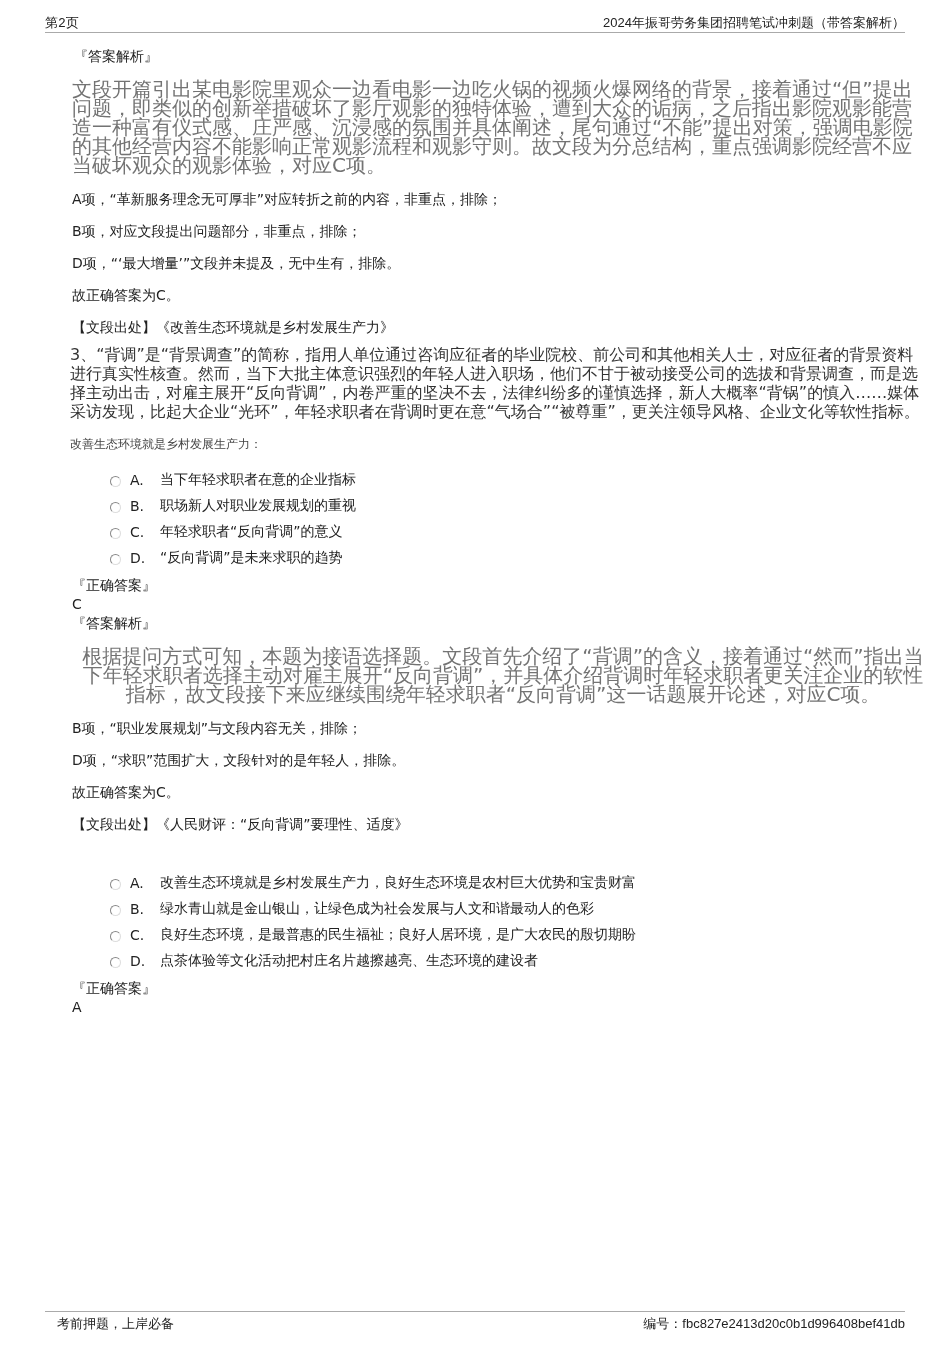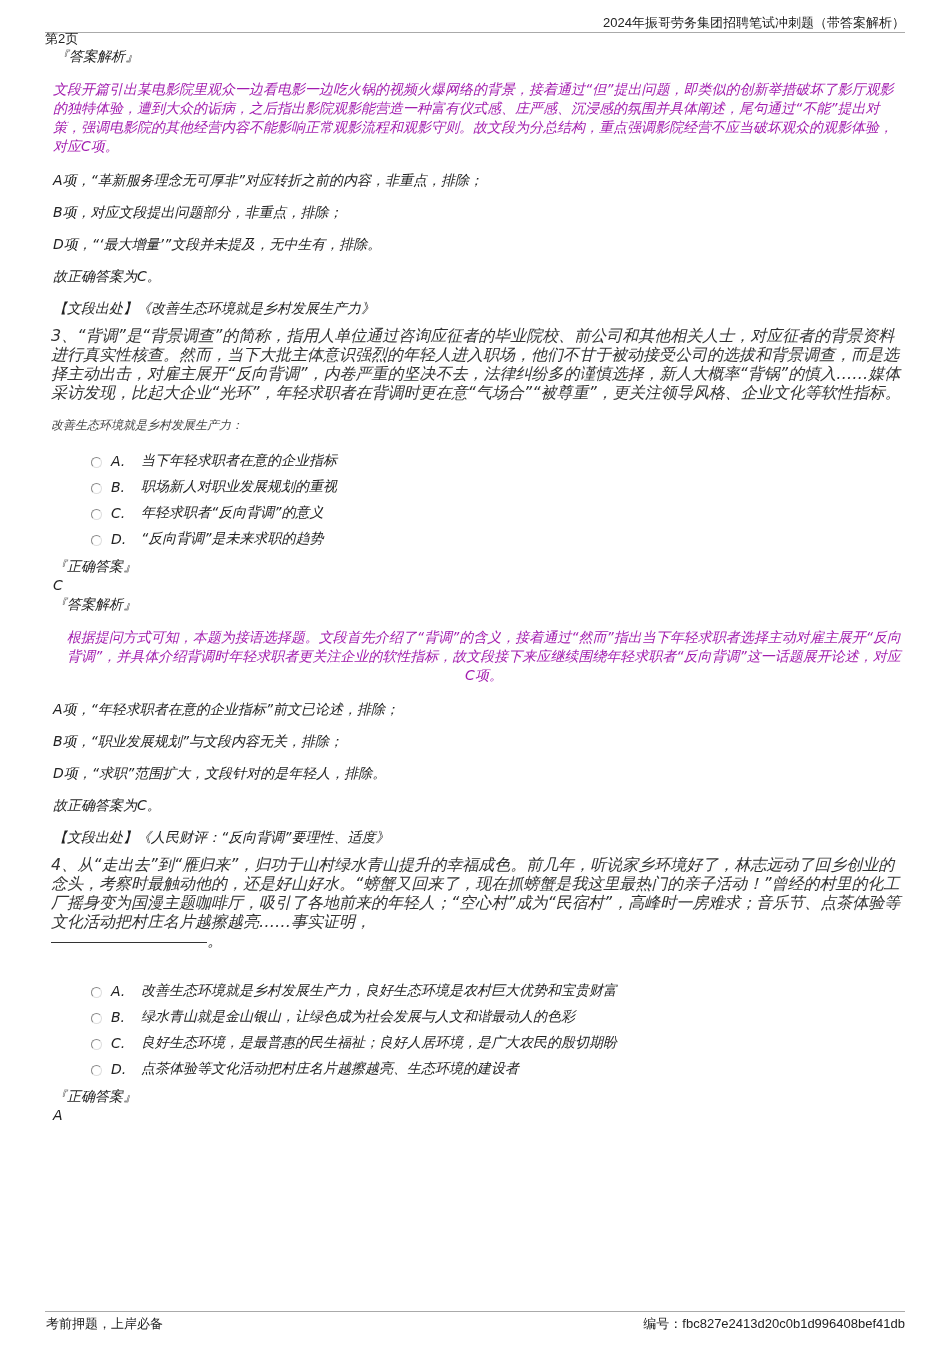--- a/index.html
+++ b/index.html
@@ -6,25 +6,25 @@
     body {
       width: 950px; height: 1345px; position: relative; overflow: hidden;
       font-family: "DejaVu Sans", "Liberation Sans", sans-serif;
       color: #222;
     }
     .page-header {
       position: absolute; left: 45px; right: 45px; top: 14px; height: 18px;
       border-bottom: 1px solid #aaa;
       font-family: "Liberation Sans", sans-serif; font-size: 13px; color: #222;
     }
-    .page-header .left { position: absolute; left: 0; top: 16px; }
+    .page-header .left { position: absolute; left: 0; top: 0; font-family: Liberation Mono, monospace; }
     .page-header .right { position: absolute; right: 0; top: 0; }
-    .content { position: absolute; left: 53px; top: 46px; width: 852px; font-style: italic; }
+    .content { position: absolute; left: 72px; top: 46px; width: 852px; }
     .bracket-title { font-size: 14px; line-height: 20px; color: #222; margin-left: 2px; }
-    .para { font-size: 14px; line-height: 19px; color: #a21caf; margin: 0; }
+    .para { font-size: 20px; line-height: 19px; color: #737373; margin: 0; }
     .gap-s { height: 8px; }
     .gap-m { height: 14px; }
     .line { font-size: 14px; line-height: 20px; margin: 0 0 12px 0; }
     .source { font-size: 14px; line-height: 20px; margin: 0; }
     .q-text { font-size: 16px; line-height: 19px; color: #333; margin: 0; }
     .q-prompt { font-size: 12px; line-height: 18px; color: #444; margin: 0; }
     .options { margin: 14px 0 4px 40px; }
     .option { display: flex; align-items: center; height: 26px; font-size: 14px; cursor: pointer; }
     .radio {
       width: 9px; height: 9px; border-radius: 50%;
@@ -34,21 +34,21 @@
     .opt-letter { width: 30px; flex: 0 0 auto; font-family: "DejaVu Sans", sans-serif; }
     .answer-letter { font-size: 14px; line-height: 18px; margin-left: 2px; }
     .blank-line {
       display: inline-block; width: 156px; height: 1px; border-bottom: 1px solid #333; vertical-align: middle;
     }
     .page-footer {
       position: absolute; left: 45px; right: 45px; top: 1311px; height: 20px;
       border-top: 1px solid #aaa;
       font-family: "Liberation Sans", sans-serif; font-size: 13px; color: #222;
     }
-    .page-footer .left { position: absolute; left: 1px; top: 3px; }
+    .page-footer .left { position: absolute; left: 12px; top: 3px; }
     .page-footer .right { position: absolute; right: 0; top: 3px; }
   </style>
 </head>
 <body>
 
 <div class="page-header">
   <span class="left">第2页</span>
   <span class="right">2024年振哥劳务集团招聘笔试冲刺题（带答案解析）</span>
 </div>
 
@@ -93,34 +93,29 @@
         <span class="opt-letter">D.</span>
         <span>“反向背调”是未来求职的趋势</span>
       </div>
     </div>
     <div class="bracket-title">『正确答案』</div>
     <div class="answer-letter">C</div>
     <div class="bracket-title">『答案解析』</div>
     <div class="gap-m"></div>
     <p class="para" style="margin-left:12px;text-align:center;">根据提问方式可知，本题为接语选择题。文段首先介绍了“背调”的含义，接着通过“然而”指出当下年轻求职者选择主动对雇主展开“反向背调”，并具体介绍背调时年轻求职者更关注企业的软性指标，故文段接下来应继续围绕年轻求职者“反向背调”这一话题展开论述，对应C项。</p>
     <div class="gap-m"></div>
-    <p class="line" style="margin-left:2px;">A项，“年轻求职者在意的企业指标”前文已论述，排除；</p>
     <p class="line" style="margin-left:2px;">B项，“职业发展规划”与文段内容无关，排除；</p>
     <p class="line" style="margin-left:2px;">D项，“求职”范围扩大，文段针对的是年轻人，排除。</p>
     <p class="line" style="margin-left:2px;">故正确答案为C。</p>
     <p class="source" style="margin-left:2px;">【文段出处】《人民财评：“反向背调”要理性、适度》</p>
   </div>
 
   <div class="gap-s"></div>
 
   <div style="margin-left:-2px;">
-    <p class="q-text">
-      <span>4、从“走出去”到“雁归来”，归功于山村绿水青山提升的幸福成色。前几年，听说家乡环境好了，林志远动了回乡创业的念头，考察时最触动他的，还是好山好水。“螃蟹又回来了，现在抓螃蟹是我这里最热门的亲子活动！”曾经的村里的化工厂摇身变为国漫主题咖啡厅，吸引了各地前来的年轻人；“空心村”成为“民宿村”，高峰时一房难求；音乐节、点茶体验等文化活动把村庄名片越擦越亮……事实证明，</span><br>
-      <span class="blank-line"></span><span>。</span>
-    </p>
     <div class="gap-m"></div>
     <div class="options">
       <div class="option">
         <span class="radio"></span>
         <span class="opt-letter">A.</span>
         <span>改善生态环境就是乡村发展生产力，良好生态环境是农村巨大优势和宝贵财富</span>
       </div>
       <div class="option">
         <span class="radio"></span>
         <span class="opt-letter">B.</span>

